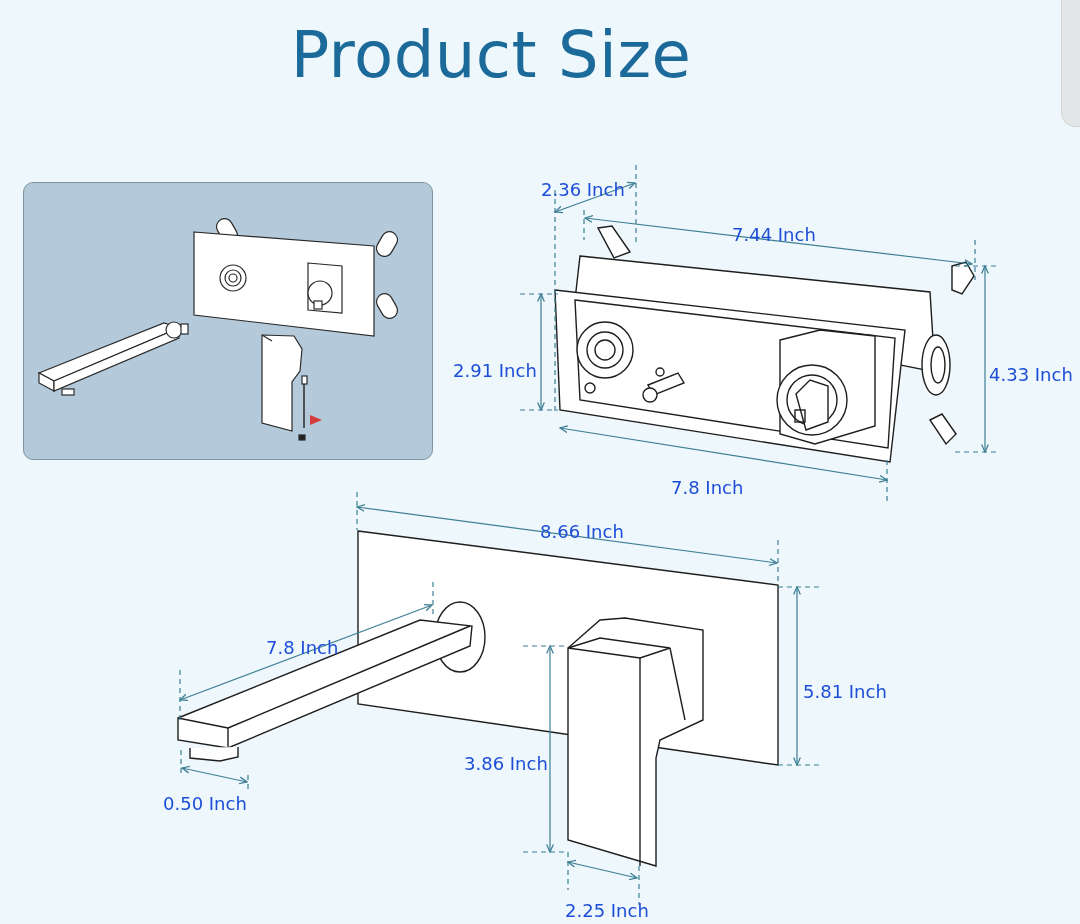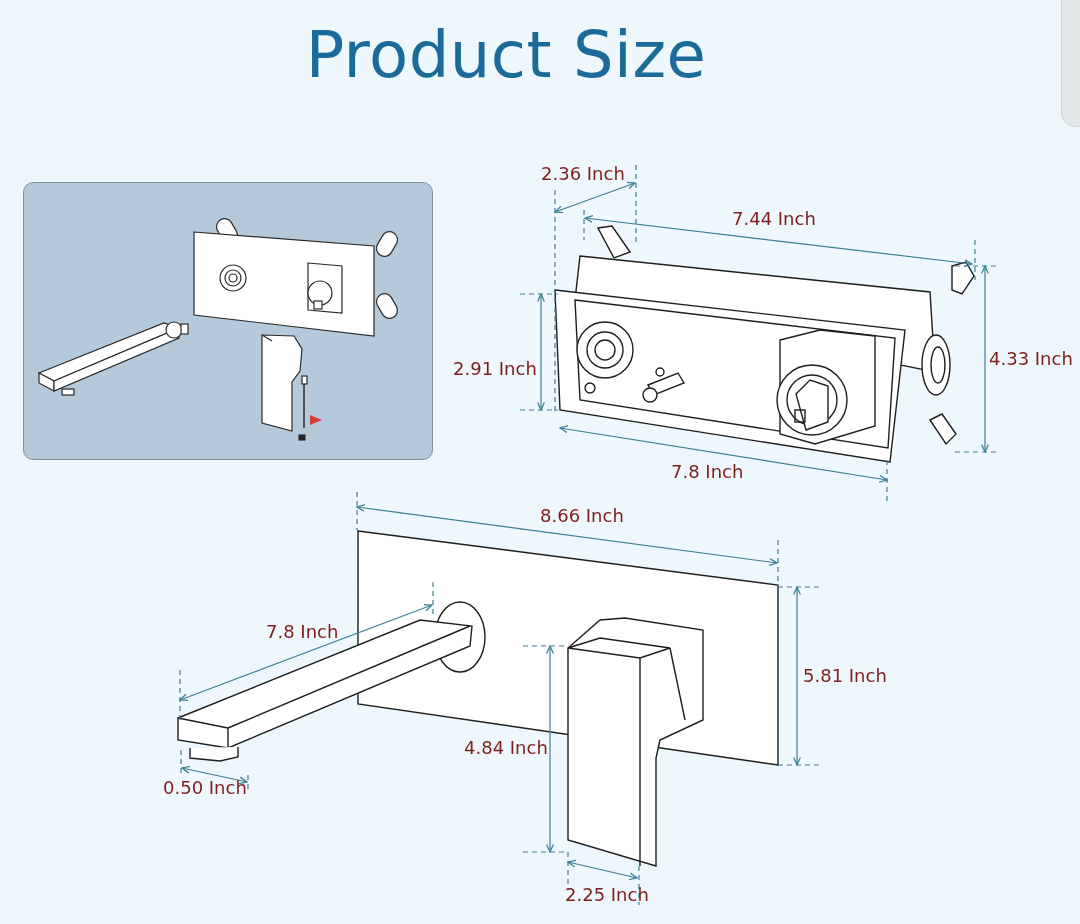--- a/index.html
+++ b/index.html
@@ -2,35 +2,35 @@
 <html><head>
 <meta charset="utf-8">
 <style>
   html, body { margin:0; padding:0; }
   body {
     width:1080px; height:924px; overflow:hidden; position:relative;
     background:#eef7fb;
     font-family:"Liberation Sans", sans-serif;
   }
   .title {
-    position:absolute; left:16px; top:18px; width:980px; text-align:center;
+    position:absolute; left:1px; top:18px; width:980px; text-align:center;
     font-family:"DejaVu Sans", sans-serif; font-size:64px; color:#1b6a9a;
     letter-spacing:0.5px; font-weight:normal;
   }
   .edge-tab {
     position:absolute; left:1061px; top:-10px; width:30px; height:135px;
     background:#e3e6e6; border:1px solid #cfd6d6; border-radius:0 0 0 14px;
   }
   .inset {
     position:absolute; left:23px; top:182px; width:408px; height:276px;
     background:#b4cadb; border:1px solid #7f94a3; border-radius:10px;
   }
   .dim {
     position:absolute; font-family:"DejaVu Sans", sans-serif; font-size:18px;
-    color:#7f1d1d; white-space:nowrap;
+    color:#1d4ed8; white-space:nowrap;margin-top:16px;
   }
   svg.drawing { position:absolute; left:0; top:0; }
 </style>
 </head>
 <body>
 
 <div class="title">Product Size</div>
 <div class="edge-tab"></div>
 
 <div class="inset">
@@ -152,22 +152,22 @@
     <line x1="248" y1="775" x2="248" y2="790" stroke-dasharray="5,4"></line>
 
     <line x1="568" y1="862" x2="637" y2="878" marker-start="url(#arr)" marker-end="url(#arr)"></line>
     <line x1="568" y1="852" x2="568" y2="890" stroke-dasharray="5,4"></line>
     <line x1="639" y1="866" x2="639" y2="905" stroke-dasharray="5,4"></line>
   </g>
 </svg>
 
 <div class="dim" style="left:541px;top:163px;">2.36 Inch</div>
 <div class="dim" style="left:732px;top:208px;">7.44 Inch</div>
-<div class="dim" style="left:453px;top:358px;">2.91 Inch</div>
+<div class="dim" style="left:453px;top:344px;">2.91 Inch</div>
 <div class="dim" style="left:989px;top:348px;text-align:center;">4.33 Inch</div>
 <div class="dim" style="left:671px;top:461px;">7.8 Inch</div>
 
 <div class="dim" style="left:540px;top:505px;">8.66 Inch</div>
 <div class="dim" style="left:266px;top:621px;">7.8 Inch</div>
 <div class="dim" style="left:803px;top:665px;">5.81 Inch</div>
-<div class="dim" style="left:464px;top:737px;">4.84 Inch</div>
+<div class="dim" style="left:464px;top:737px;">3.86 Inch</div>
 <div class="dim" style="left:163px;top:777px;">0.50 Inch</div>
 <div class="dim" style="left:565px;top:884px;">2.25 Inch</div>
 
 </body></html>

